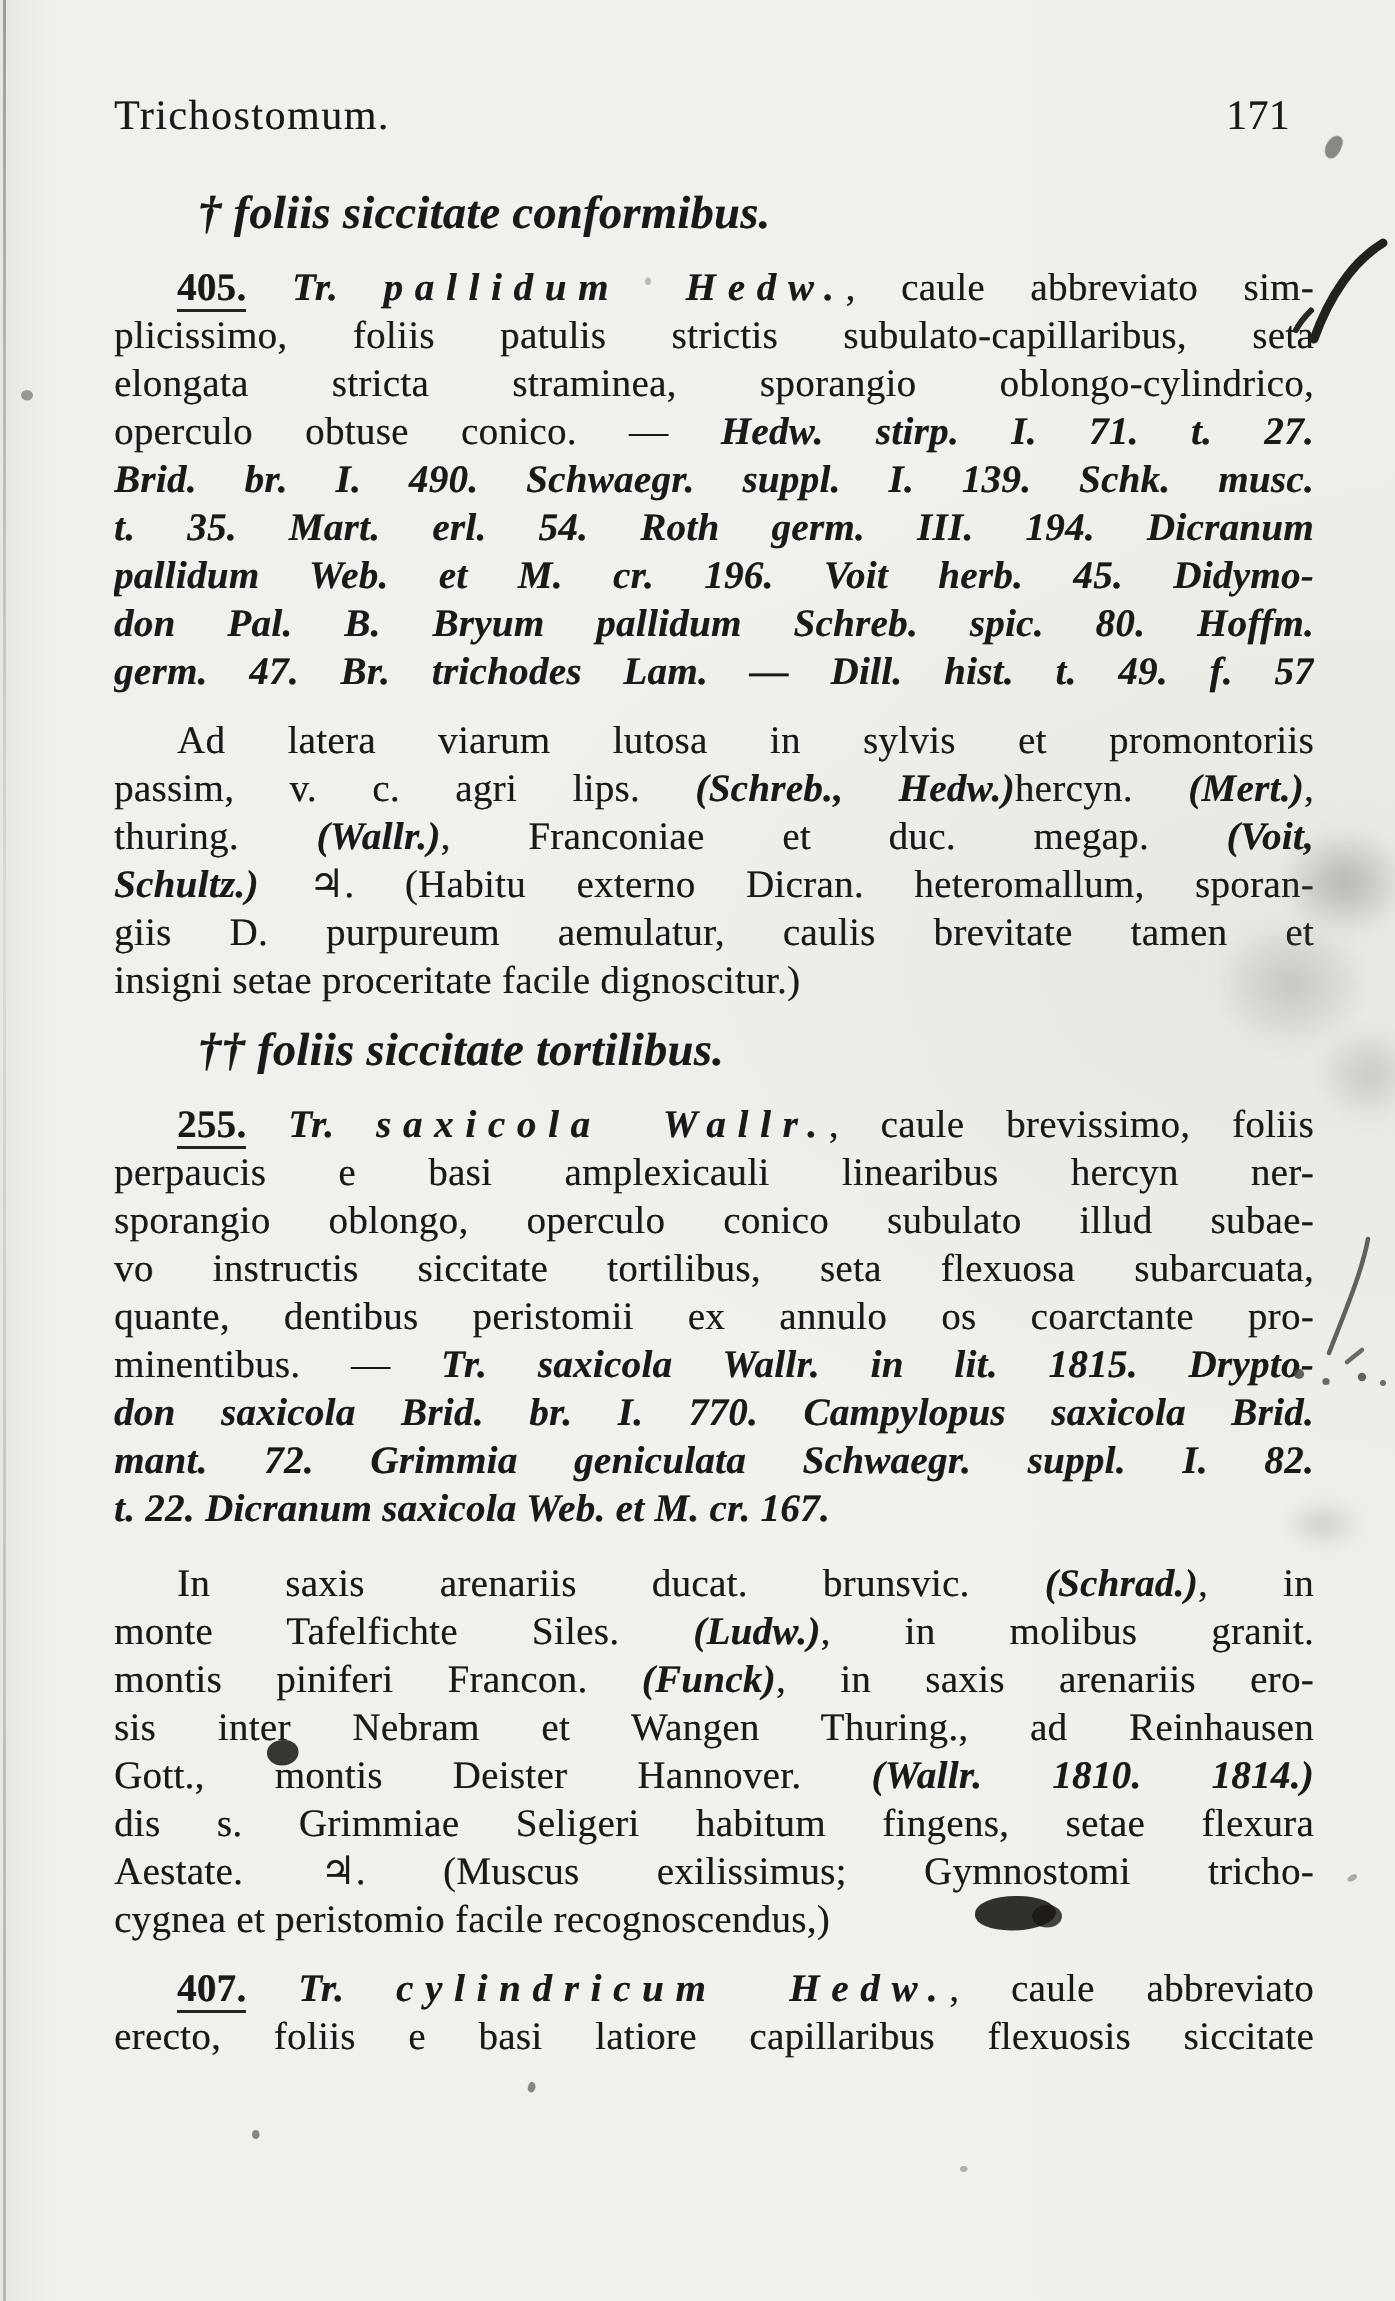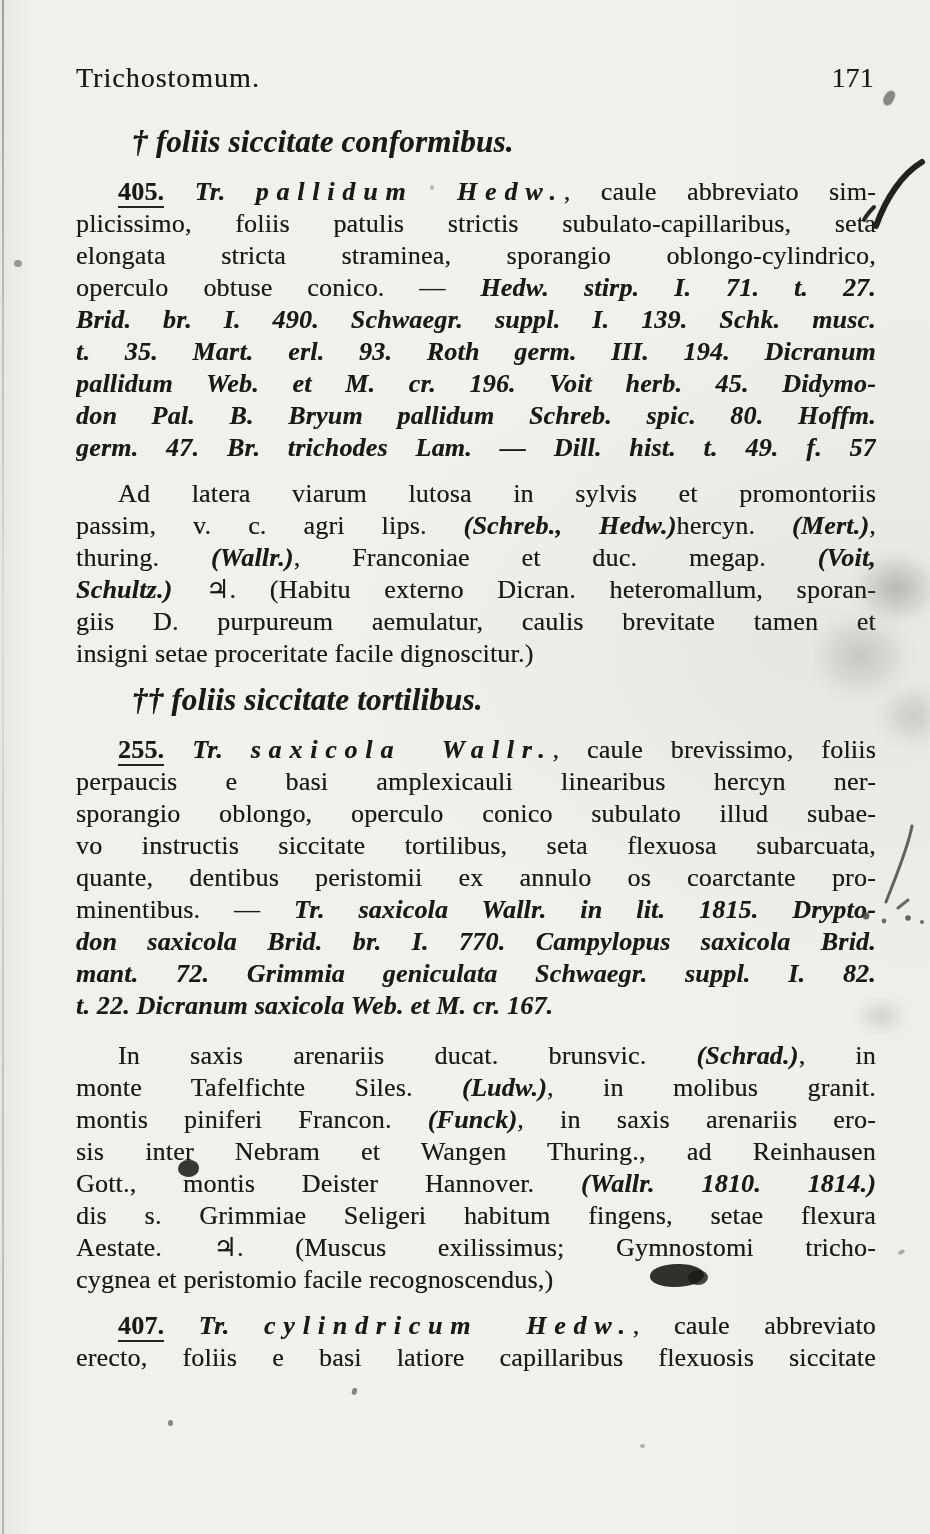--- a/index.html
+++ b/index.html
@@ -12,21 +12,21 @@
     overflow:hidden;
     font-family:"Liberation Serif","DejaVu Serif","DejaVu Sans",serif;
     color:#1b1917;
     box-sizing:border-box;
     padding:62px 54px 0 76px;
     letter-spacing:.2px;
     text-shadow:.25px .25px 0 rgba(25,22,18,.55);
   }
   .page-header{position:relative;height:32px;margin-bottom:32px;font-size:28px;line-height:32px;}
   .running-title{display:block;text-align:left;letter-spacing:1px;}
-  .page-number{position:absolute;right:2px;top:0;}
+  .page-number{position:absolute;right:16px;top:0;}
   .text-column{width:800px;}
   .block{margin:0;}
   .line{height:32px;line-height:32px;font-size:26px;overflow:hidden;}
   .line.just{text-align:justify;text-align-last:justify;}
   .line.indent{text-indent:42px;}
   .heading .line{text-indent:56px;font-size:31px;}
   .s-r{font-style:normal;}
   .s-bi{font-weight:bold;font-style:italic;}
   .s-bis{font-weight:bold;font-style:italic;letter-spacing:.3em;word-spacing:.22em;}
   .s-bu{font-weight:bold;border-bottom:4px solid rgba(22,18,13,.92);padding-bottom:0px;}
@@ -68,21 +68,21 @@
   <div id="text-column" class="text-column">
       <div class="block heading" style="margin-top: 0px;">
         <div class="line"><span class="s-bi">† foliis siccitate conformibus.</span></div>
       </div>
       <div class="block paragraph" style="margin-top: 18px;">
         <div class="line just indent"><span class="s-bu">405.</span><span class="s-r"> </span><span class="s-bi">Tr. </span><span class="s-bis">pallidum Hedw.</span><span class="s-r">, caule abbreviato sim-</span></div>
         <div class="line just"><span class="s-r">plicissimo, foliis patulis strictis subulato-capillaribus, seta</span></div>
         <div class="line just"><span class="s-r">elongata stricta straminea, sporangio oblongo-cylindrico,</span></div>
         <div class="line just"><span class="s-r">operculo obtuse conico. — </span><span class="s-bi">Hedw. stirp. I. 71. t. 27.</span></div>
         <div class="line just"><span class="s-bi">Brid. br. I. 490. Schwaegr. suppl. I. 139. Schk. musc.</span></div>
-        <div class="line just"><span class="s-bi">t. 35. Mart. erl. 93. Roth germ. III. 194. Dicranum</span></div>
+        <div class="line just"><span class="s-bi">t. 35. Mart. erl. 54. Roth germ. III. 194. Dicranum</span></div>
         <div class="line just"><span class="s-bi">pallidum Web. et M. cr. 196. Voit herb. 45. Didymo-</span></div>
         <div class="line just"><span class="s-bi">don Pal. B. Bryum pallidum Schreb. spic. 80. Hoffm.</span></div>
         <div class="line just"><span class="s-bi">germ. 47. Br. trichodes Lam. — Dill. hist. t. 49. f. 57</span></div>
       </div>
       <div class="block paragraph" style="margin-top: 14px;">
         <div class="line just indent"><span class="s-r">Ad latera viarum lutosa in sylvis et promontoriis</span></div>
         <div class="line just"><span class="s-r">passim, v. c. agri lips. </span><span class="s-bi">(Schreb., Hedw.)</span><span class="s-r">hercyn. </span><span class="s-bi">(Mert.)</span><span class="s-r">,</span></div>
         <div class="line just"><span class="s-r">thuring. </span><span class="s-bi">(Wallr.)</span><span class="s-r">, Franconiae et duc. megap. </span><span class="s-bi">(Voit,</span></div>
         <div class="line just"><span class="s-bi">Schultz.)</span><span class="s-r"> ♃. (Habitu externo Dicran. heteromallum, sporan-</span></div>
         <div class="line just"><span class="s-r">giis D. purpureum aemulatur, caulis brevitate tamen et</span></div>

